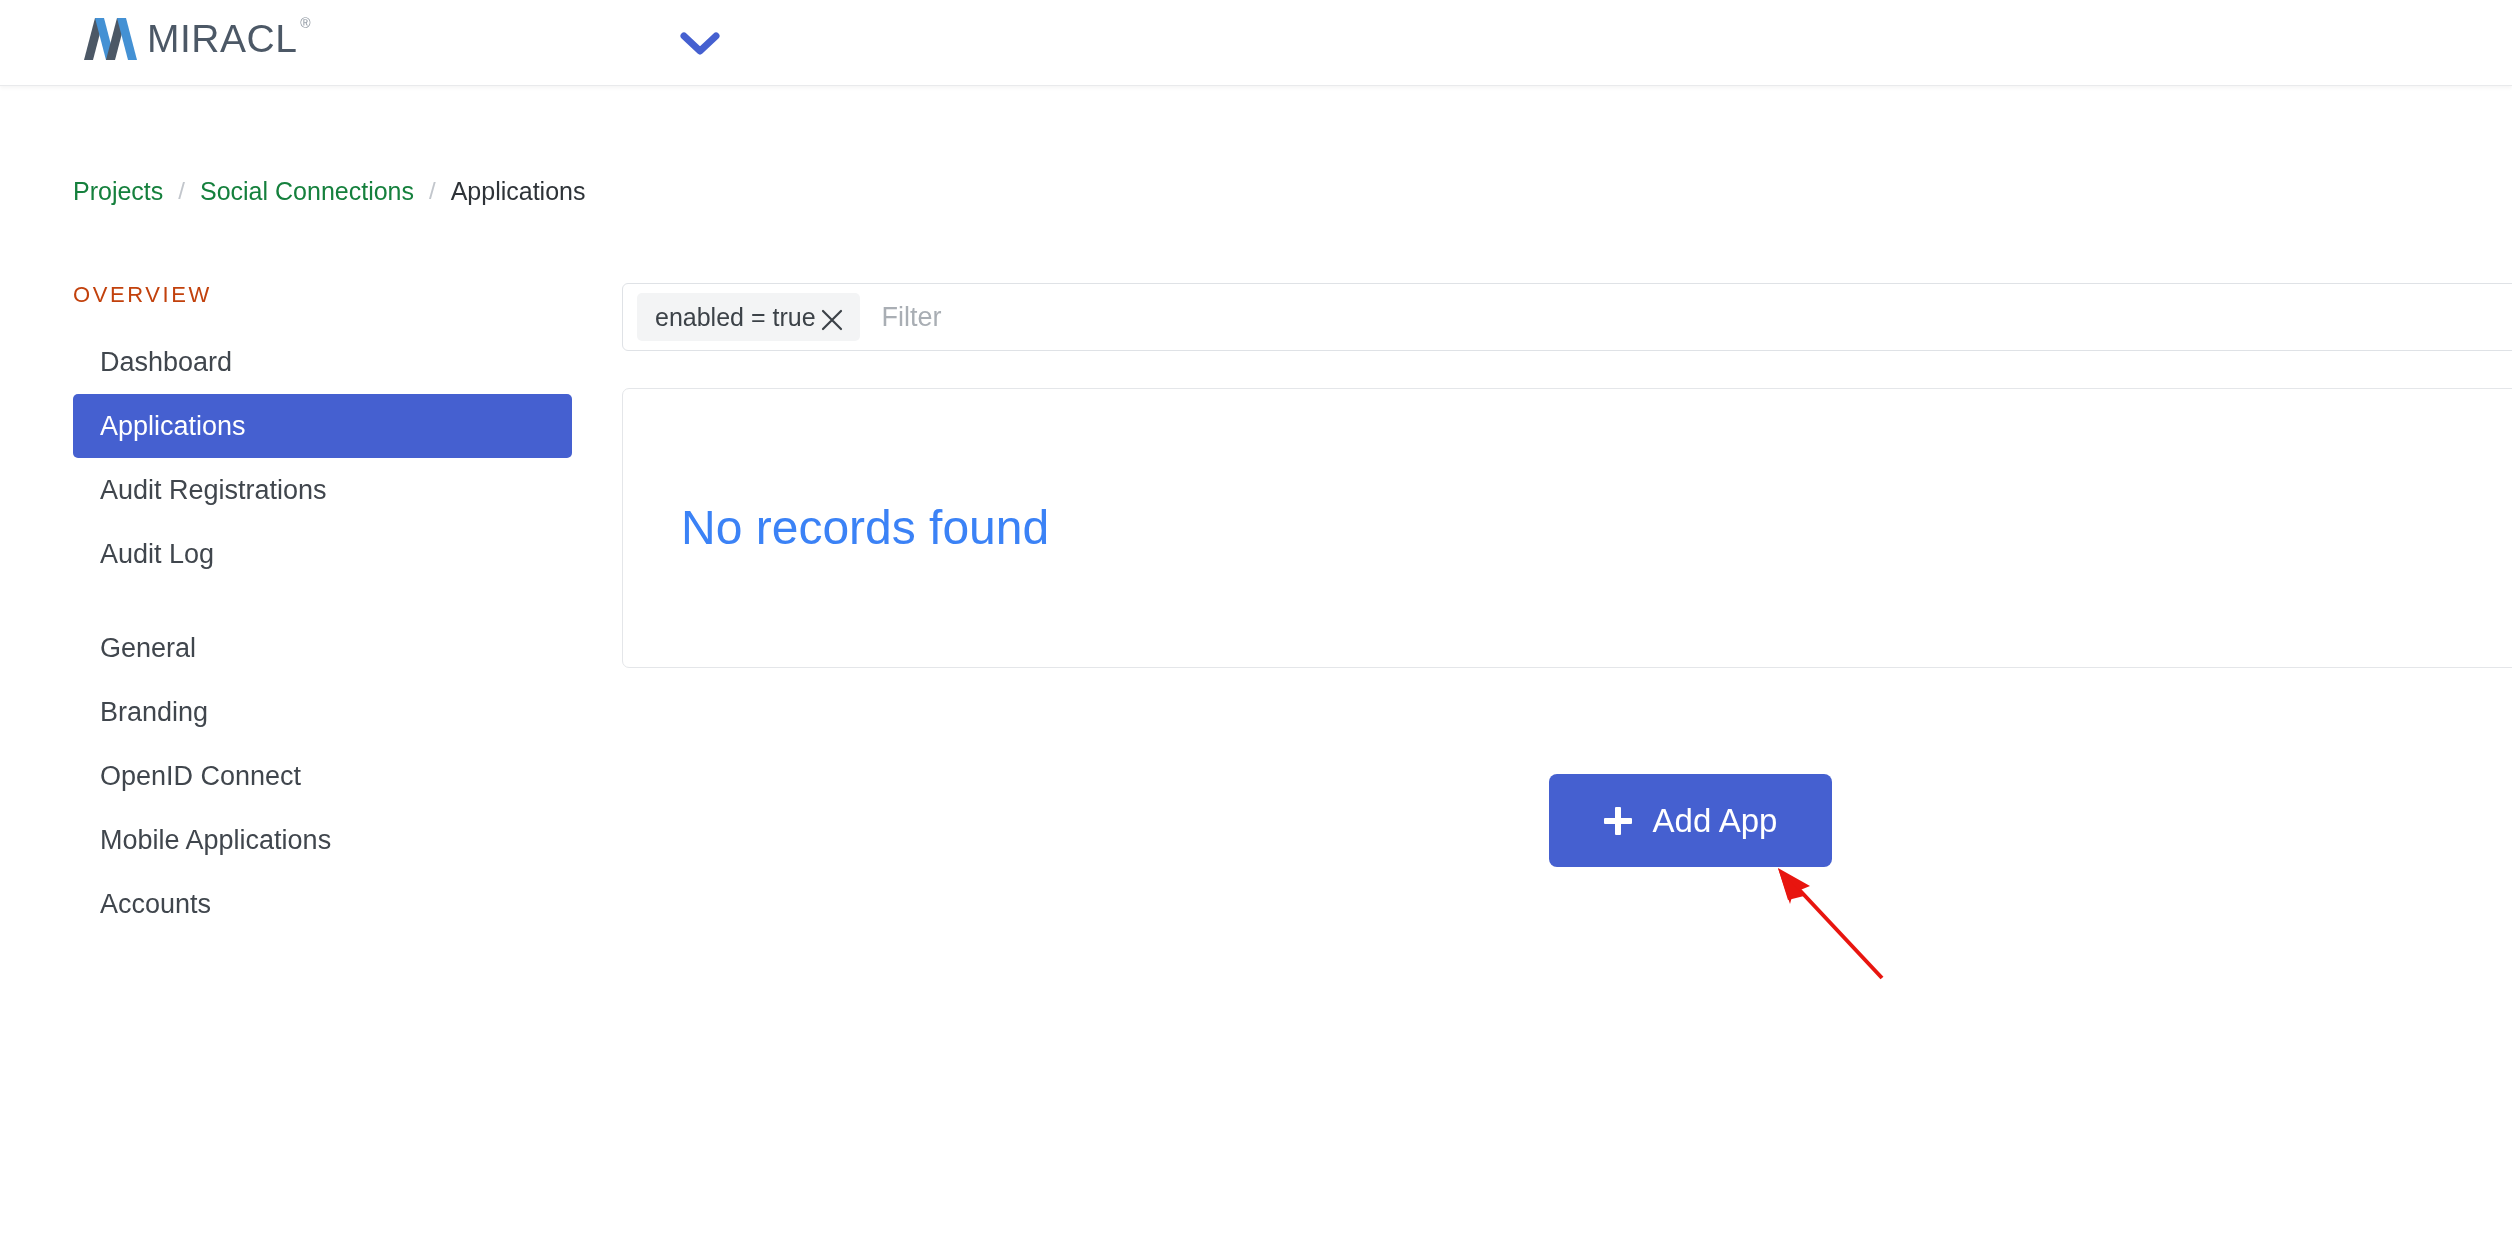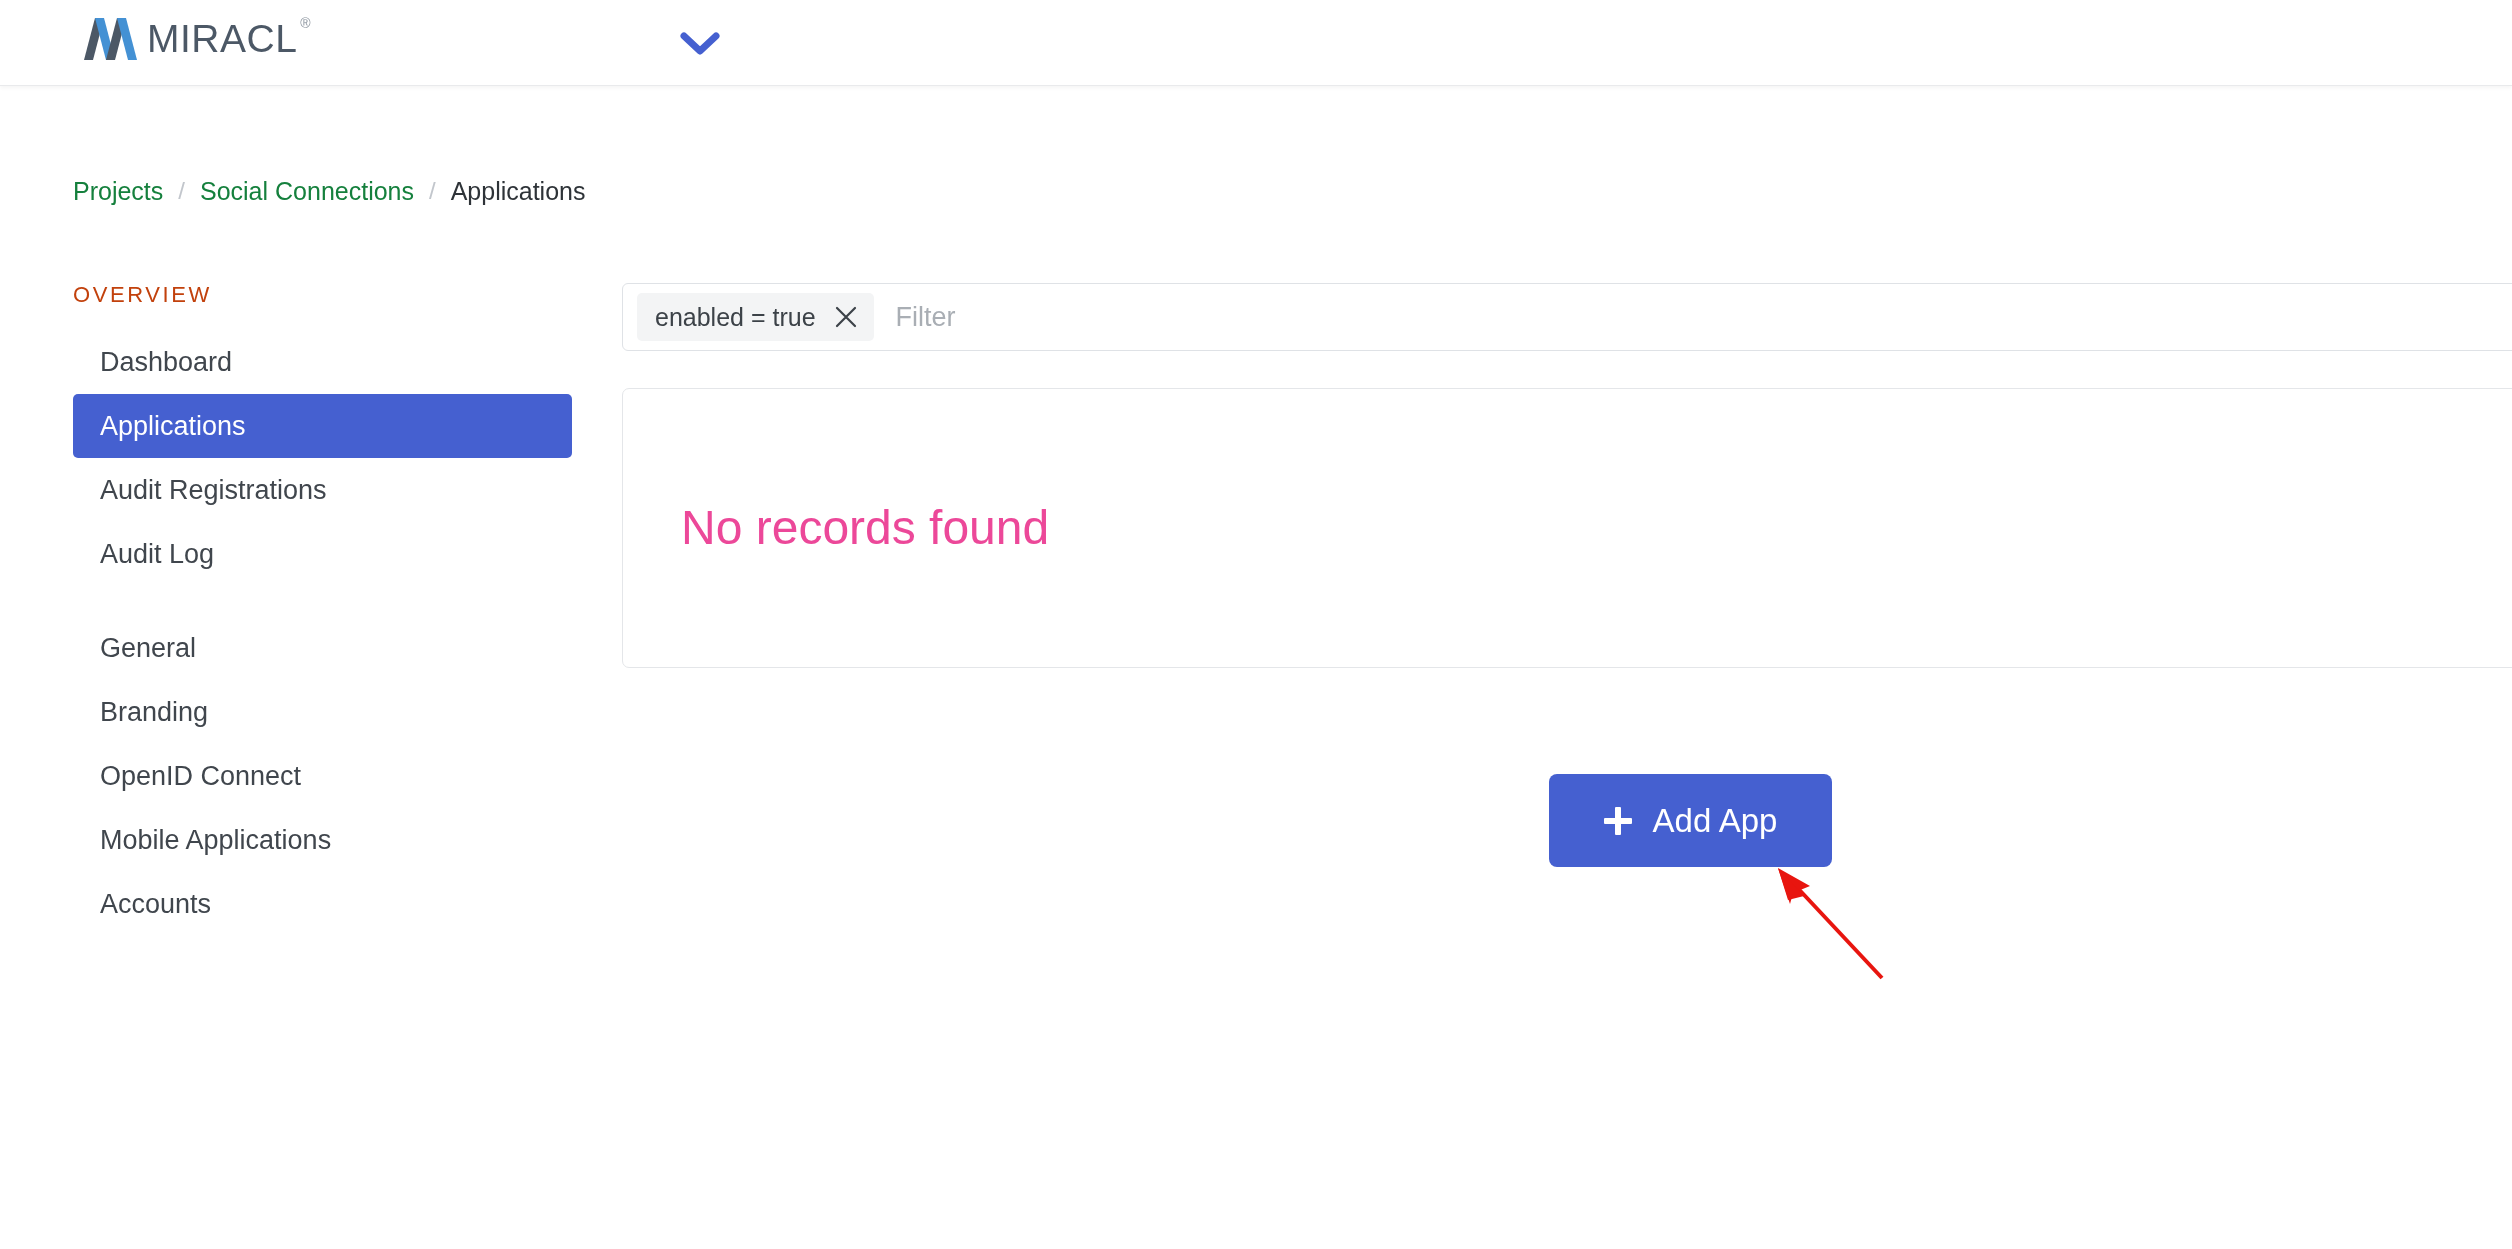--- a/index.html
+++ b/index.html
@@ -126,22 +126,22 @@
     height: 68px;
     border: 1px solid #dfe2e6;
     border-radius: 6px;
     background: #ffffff;
     display: flex;
     align-items: center;
     padding: 0 14px;
   }
   .filter-chip {
     display: flex;
-    align-items: center;
-    gap: 18px;
+    align-items: flex-end;
+    gap: 4px;
     background: #f3f4f5;
     border-radius: 5px;
     padding: 9px 16px 9px 18px;
     font-size: 25px;
     line-height: 30px;
     color: #3c4248;
     white-space: nowrap;
     cursor: default;
   }
   .chip-close {
@@ -174,21 +174,21 @@
     border-radius: 7px;
     background: #ffffff;
   }
   .no-records {
     position: absolute;
     left: 58px;
     top: 50%;
     transform: translateY(-50%);
     font-size: 48px;
     line-height: 58px;
-    color: #ec4899;
+    color: #3b82f6;
     white-space: nowrap;
   }
 
   .add-app-button {
     position: absolute;
     left: 1549px;
     top: 774px;
     width: 283px;
     height: 93px;
     background: #4560d0;

